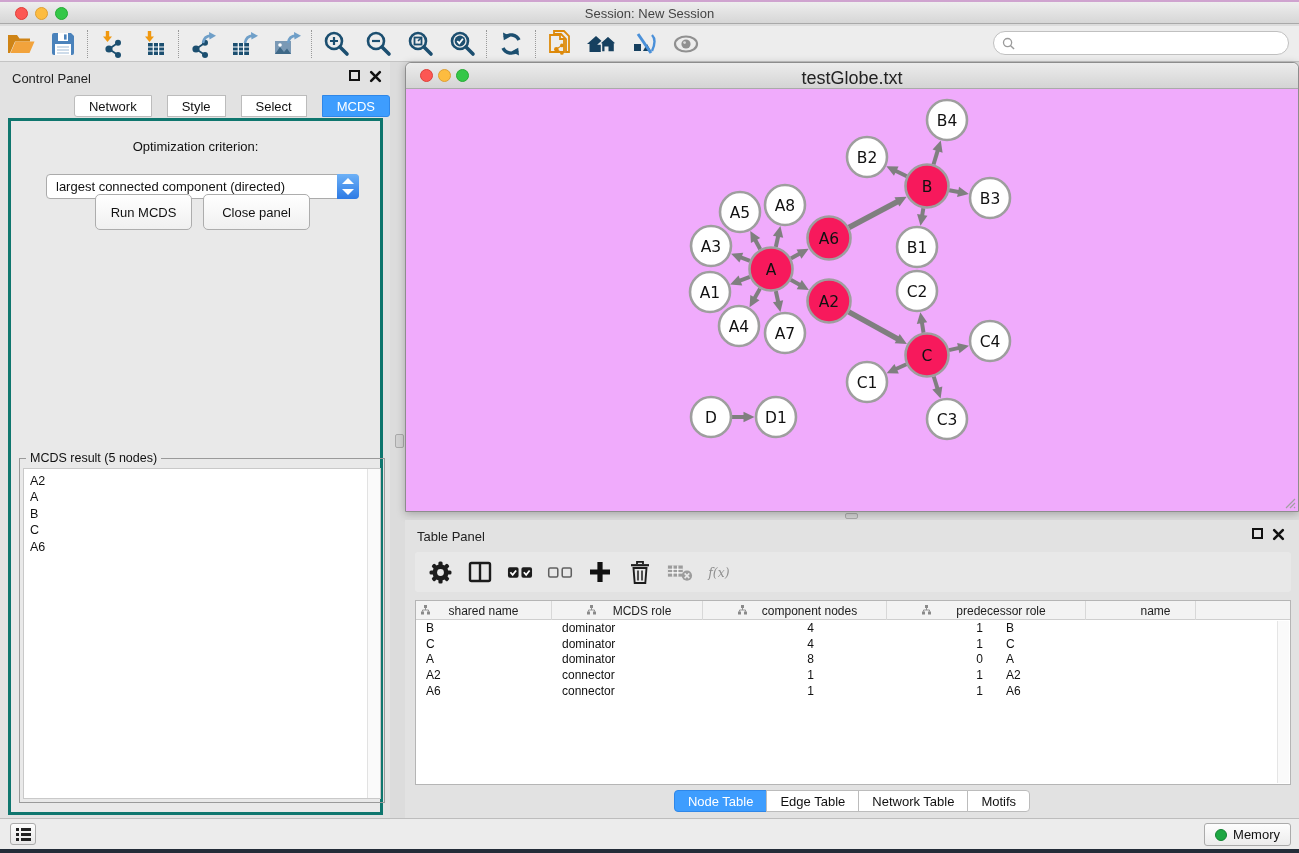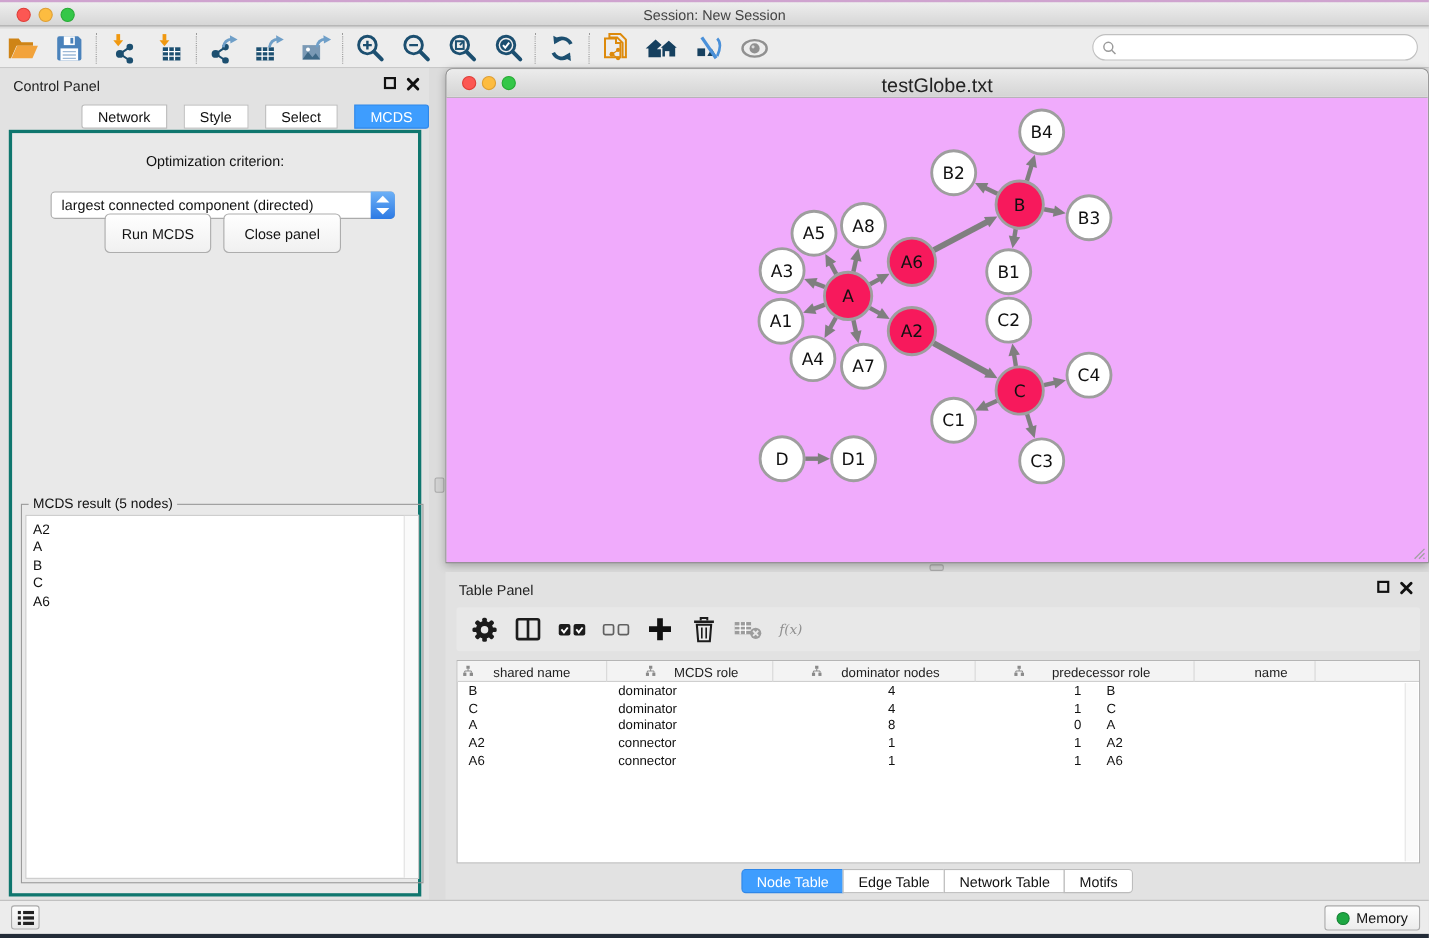--- a/index.html
+++ b/index.html
@@ -541,21 +541,21 @@
             </svg>
             <span>MCDS role</span>
           </div>
           <div class="th-cell" style="width: 154px;">
             <svg width="9" height="10" viewBox="0 0 9 10">
    <rect x="3" y="0" width="3" height="3" fill="#8a8a8a"></rect>
    <rect x="0" y="6.5" width="3" height="3" fill="#8a8a8a"></rect>
    <rect x="6" y="6.5" width="3" height="3" fill="#8a8a8a"></rect>
    <path d="M4.5 3 v2 M1.5 6.5 v-1.5 h6 v1.5" fill="none" stroke="#8a8a8a" stroke-width="0.9"></path>
             </svg>
-            <span>dominator nodes</span>
+            <span>component nodes</span>
           </div>
           <div class="th-cell" style="width: 169px;">
             <svg width="9" height="10" viewBox="0 0 9 10">
    <rect x="3" y="0" width="3" height="3" fill="#8a8a8a"></rect>
    <rect x="0" y="6.5" width="3" height="3" fill="#8a8a8a"></rect>
    <rect x="6" y="6.5" width="3" height="3" fill="#8a8a8a"></rect>
    <path d="M4.5 3 v2 M1.5 6.5 v-1.5 h6 v1.5" fill="none" stroke="#8a8a8a" stroke-width="0.9"></path>
             </svg>
             <span>predecessor role</span>
           </div>

